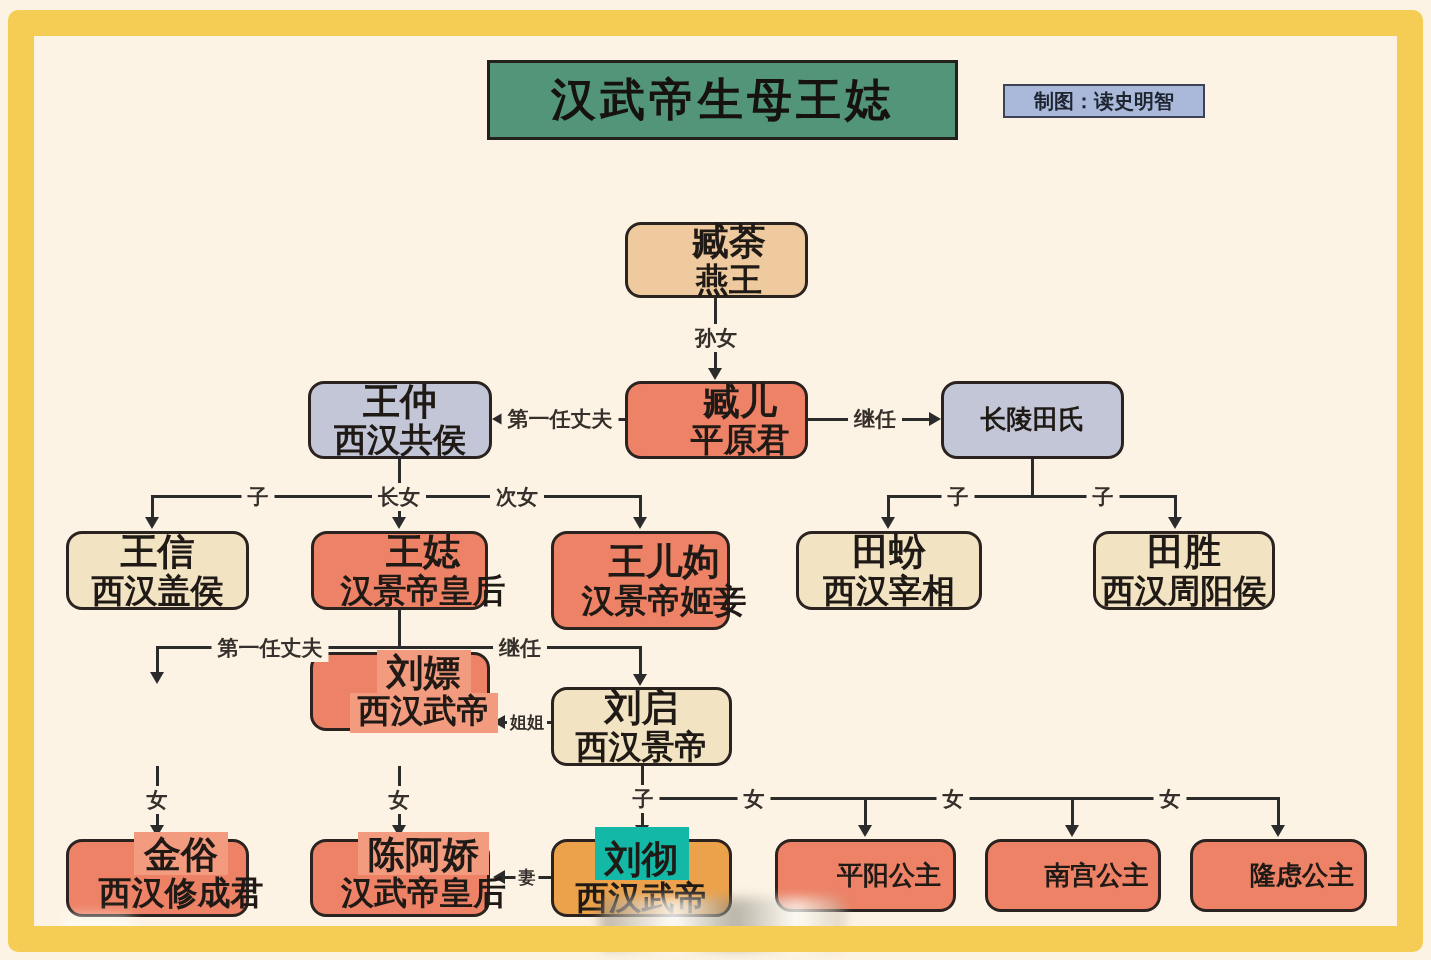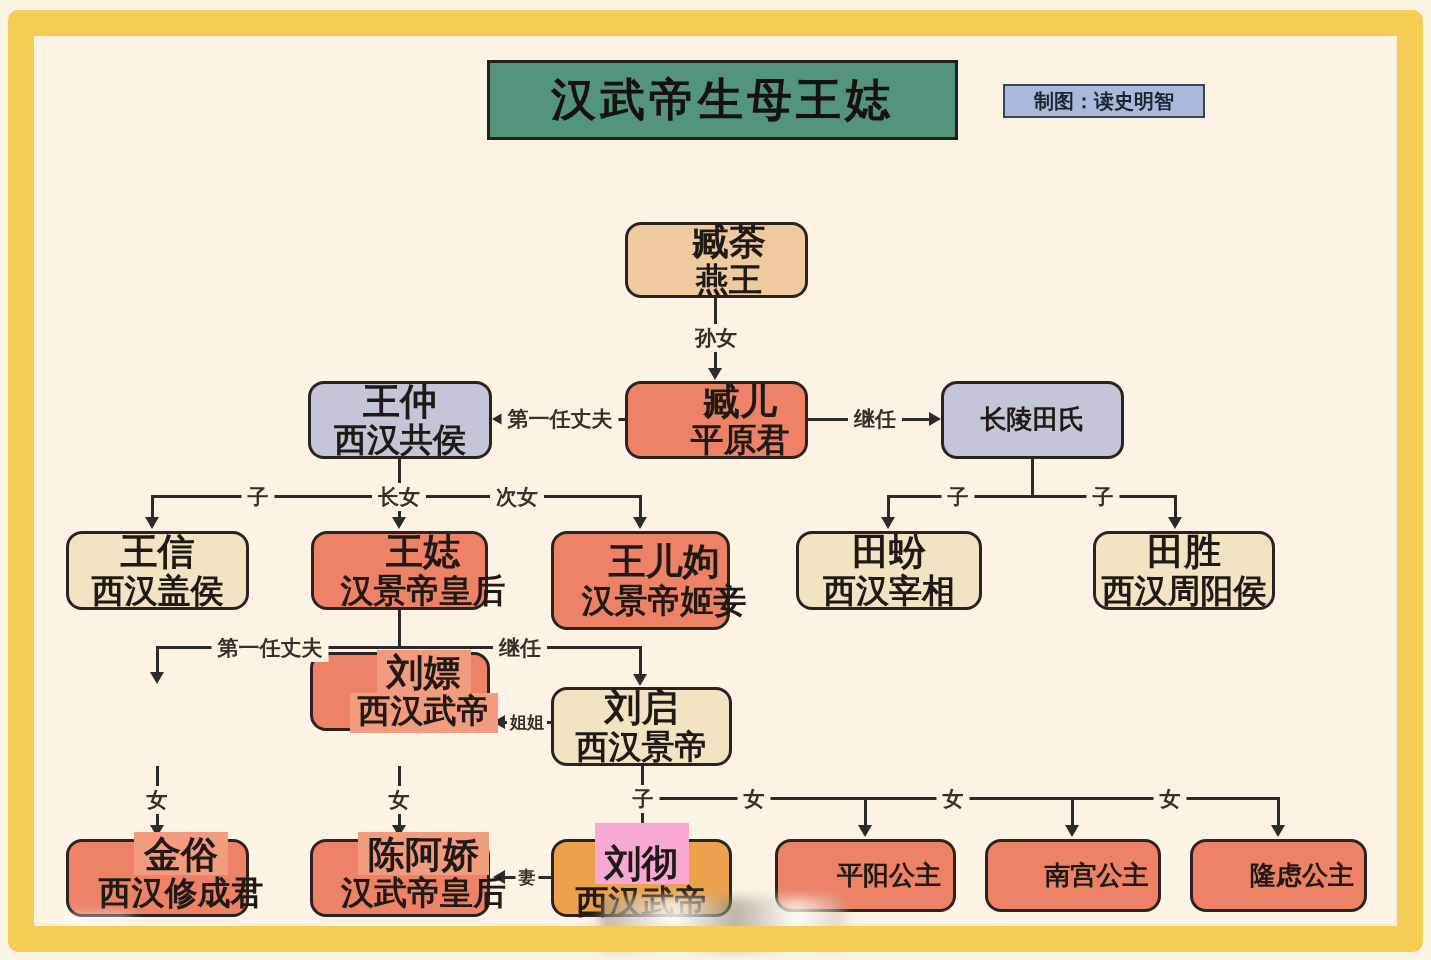--- a/index.html
+++ b/index.html
@@ -27,21 +27,21 @@
   .node .l1{font-size:37px;}
   .node .l2{font-size:33px;}
   .single{font-size:26px;}
   .c-tan   {background:#eeca9e;padding-left:25px;}
   .c-salmon{background:#ed8266;padding-left:47px;}
   .c-blue  {background:#c2c6d6;}
   .c-cream {background:#f2e3c2;}
   .c-orange{background:#eca24a;}
   .hl-s{background:#f29b7f;display:inline-block;padding:2px 10px 0;margin-top:-12px;}
   .hl-s2{background:#f29b7f;display:inline-block;padding:0 8px 3px;margin-bottom:-12px;}
-  .hl-o{background:#f9a8d4;display:inline-block;padding:20px 10px 0;margin-top:-12px;}
+  .hl-o{background:#14b8a6;display:inline-block;padding:12px 10px 0;margin-top:-12px;}
 
   
   .titlebox{
     position:absolute;left:487px;top:60px;width:465px;height:74px;
     background:#529578;border:3px solid #23201d;
     display:flex;align-items:center;justify-content:center;
     font-size:45px;font-weight:900;color:#161210;letter-spacing:4px;z-index:2;
   }
   .creditbox{
     position:absolute;left:1003px;top:84px;width:202px;height:34px;

